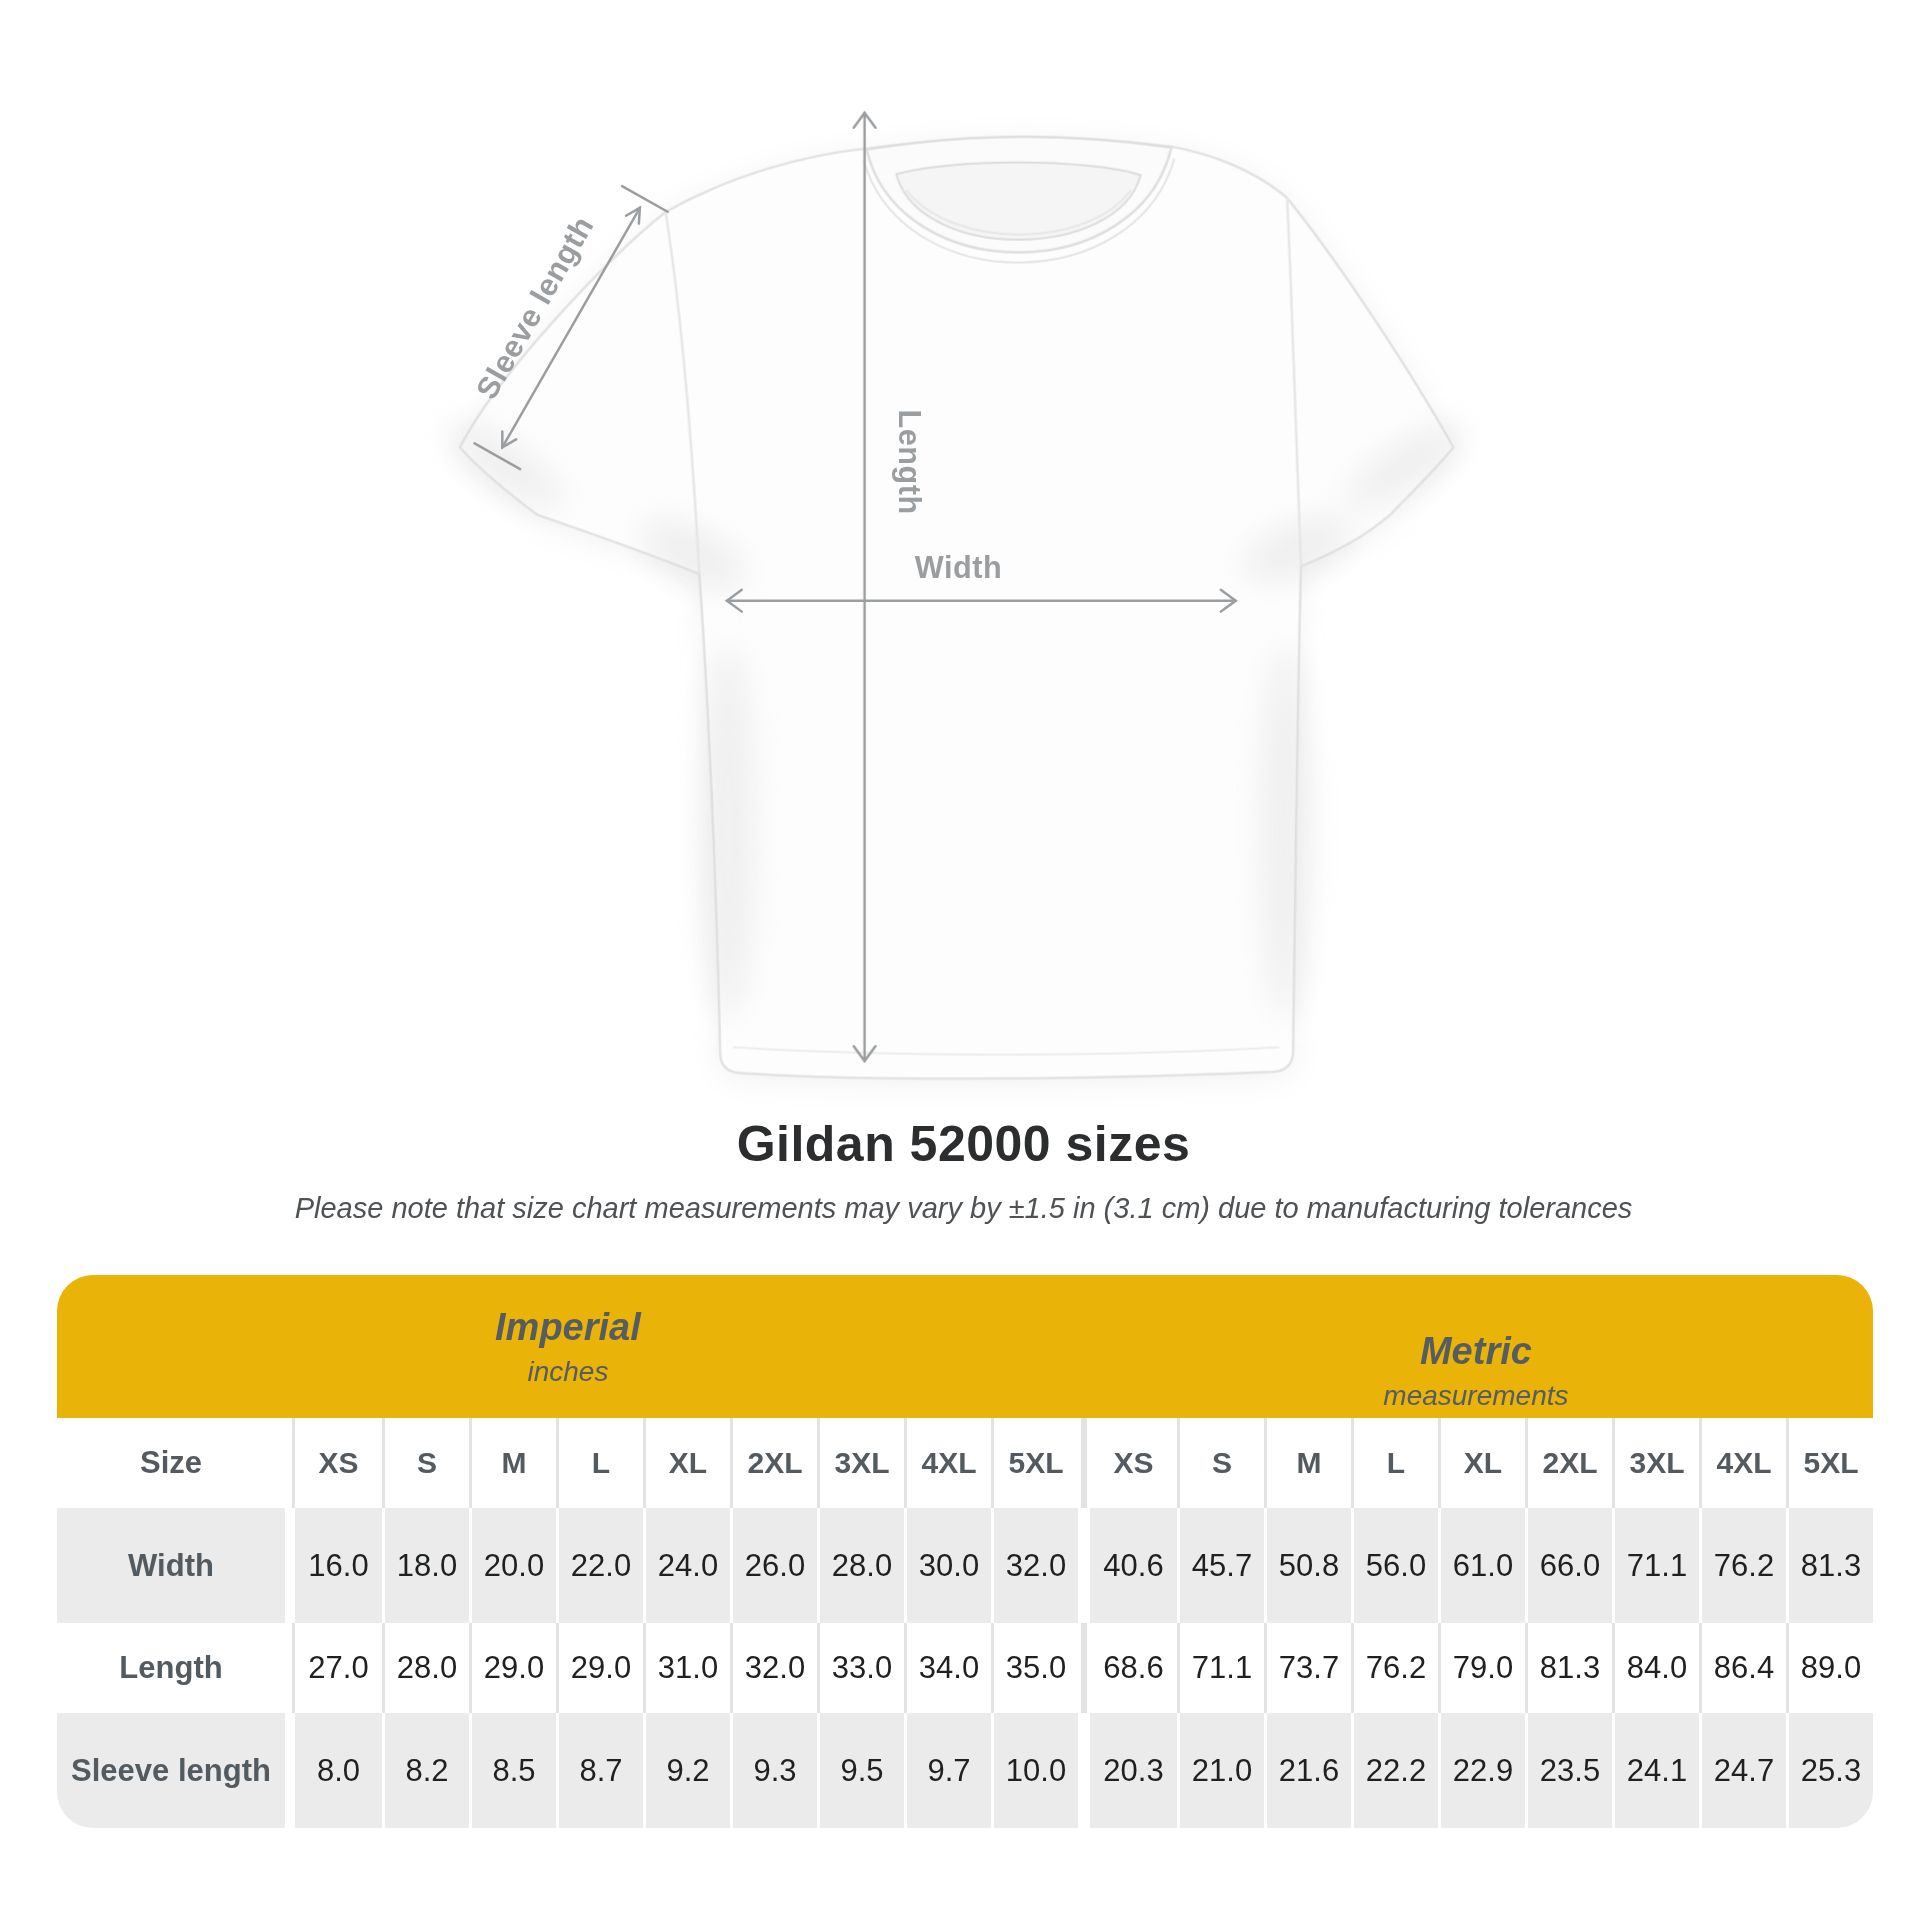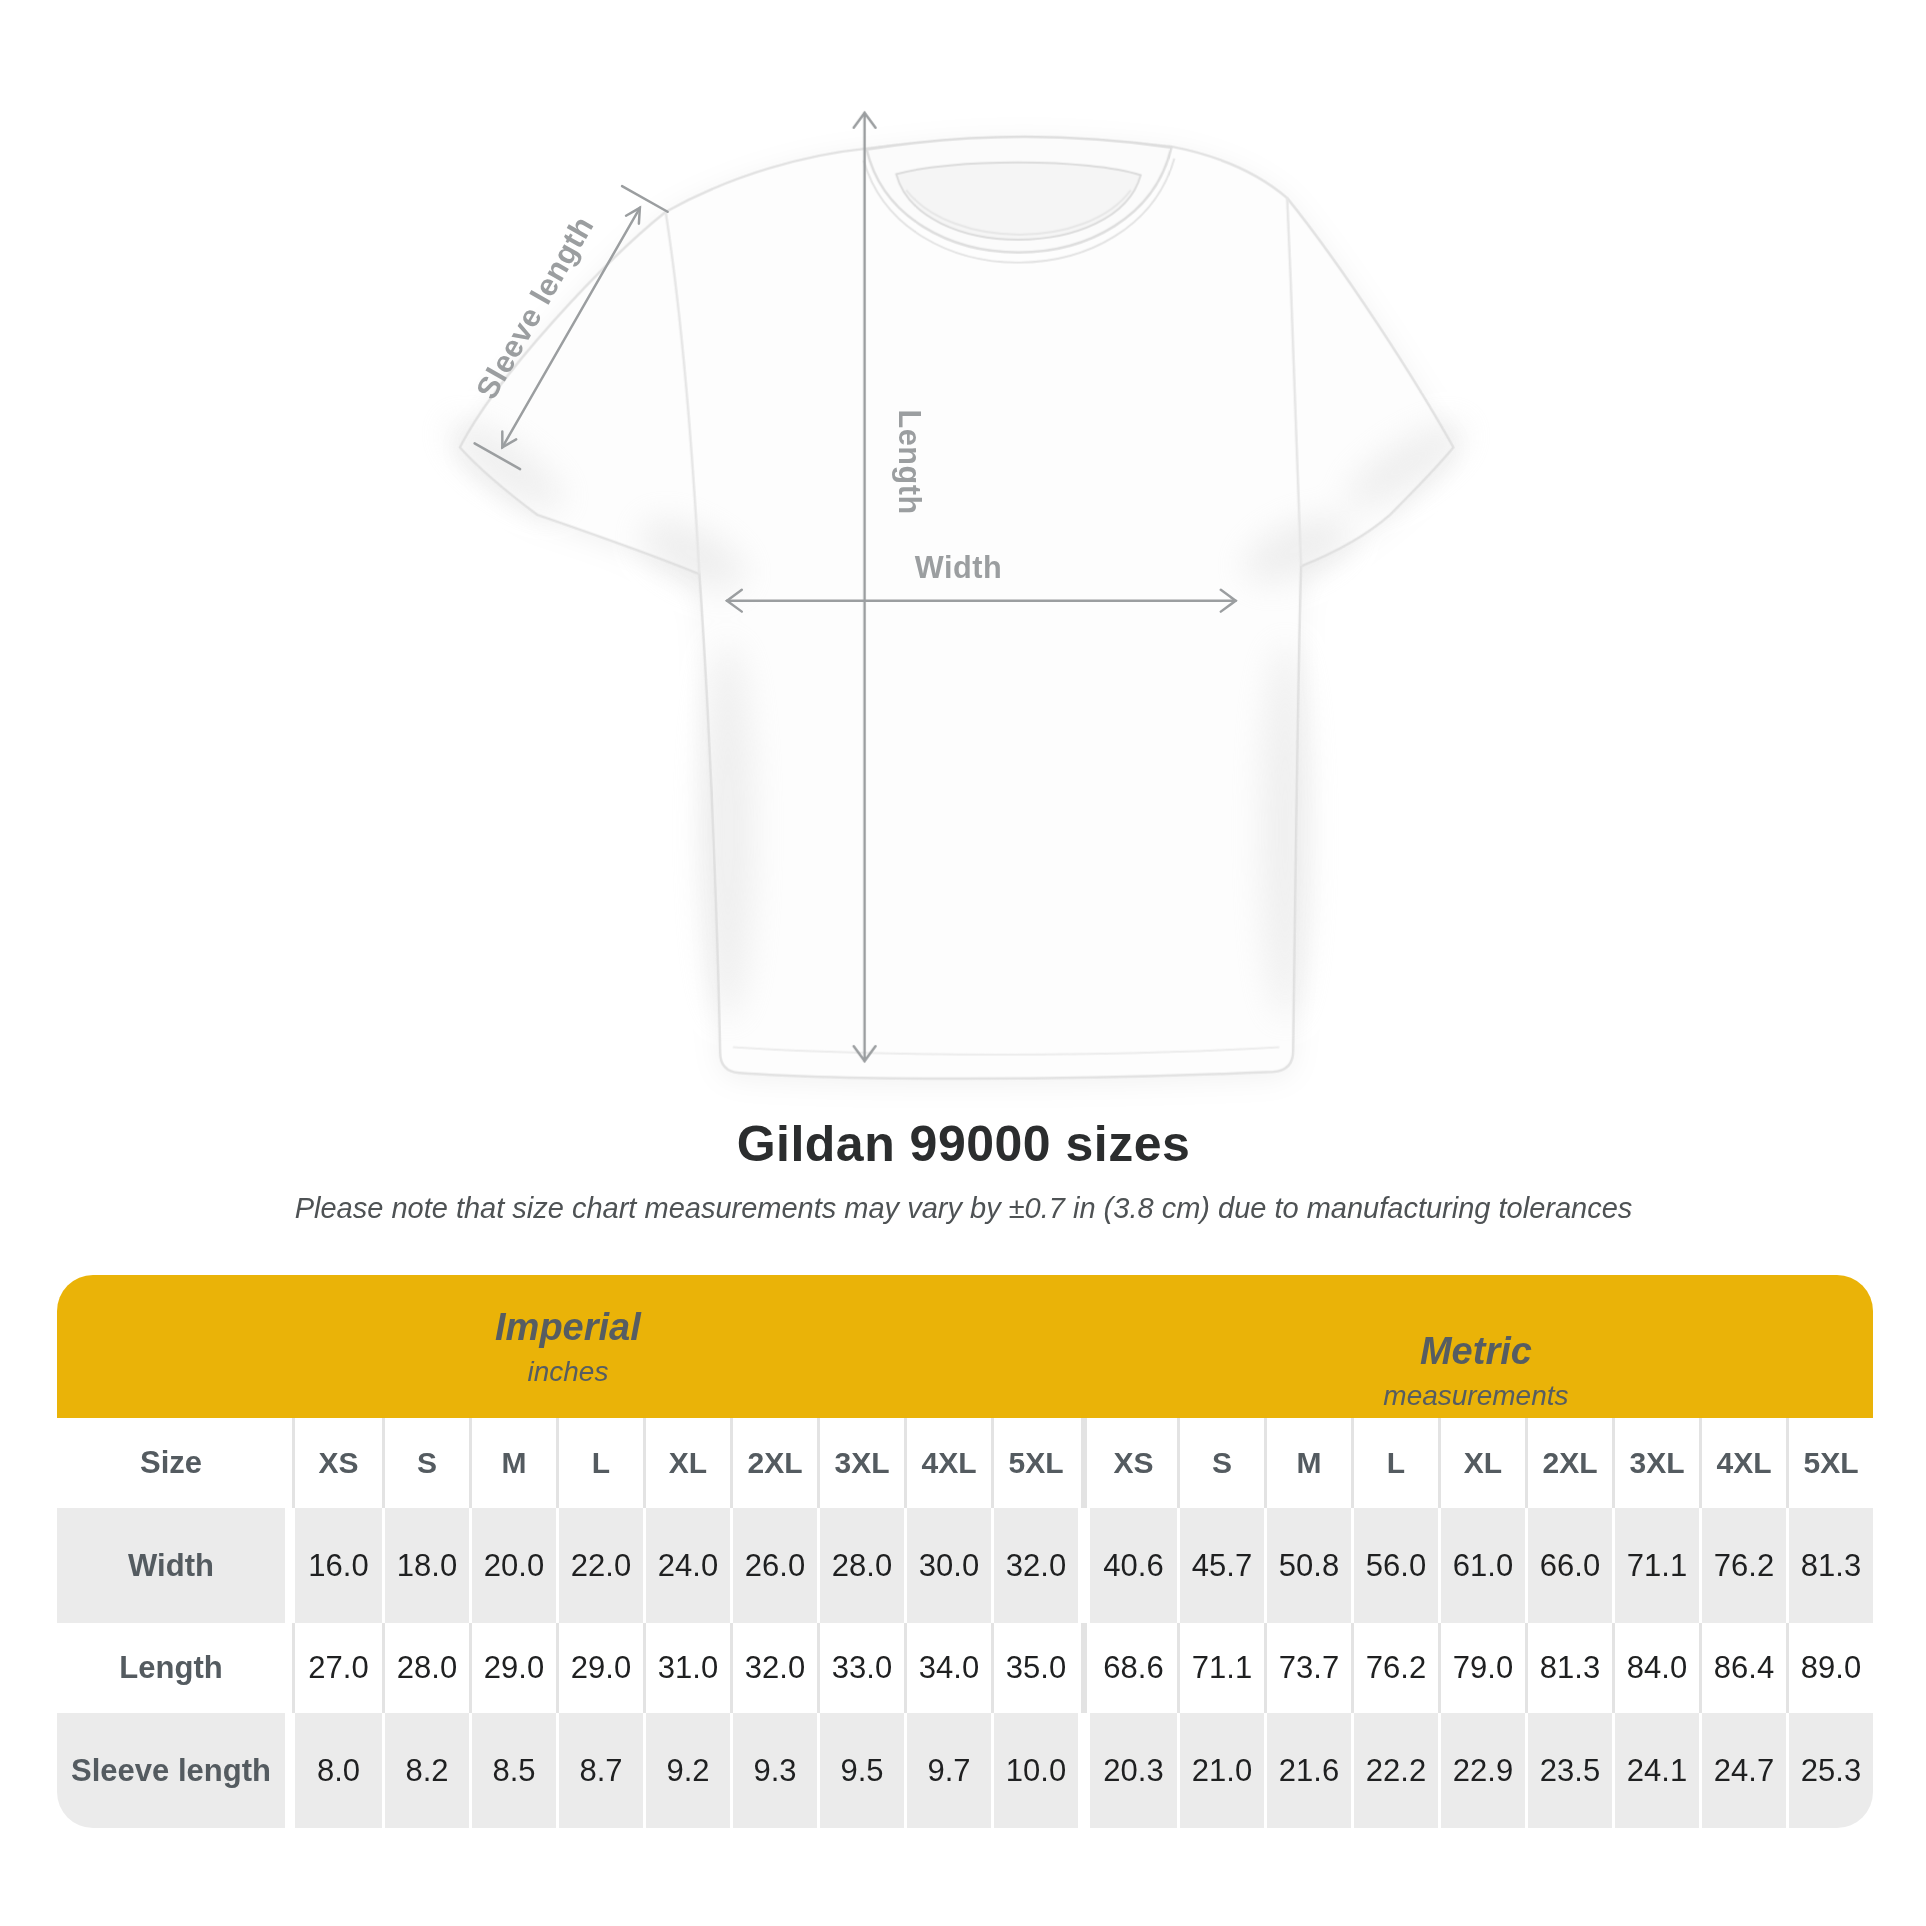--- a/index.html
+++ b/index.html
@@ -129,22 +129,22 @@
     <g stroke="#9b9ea0" stroke-width="2.5" fill="none" stroke-linecap="round">
       <line x1="507" y1="452" x2="646" y2="210"></line>
       <polyline points="645,226 646,210 632,218"></polyline>
       <polyline points="521,444 507,452 507,436"></polyline>
       <line x1="628" y1="188" x2="674" y2="214"></line>
       <line x1="479" y1="448" x2="525" y2="474"></line>
     </g>
     <text class="meas-label" transform="translate(549,316) rotate(-60.3)" text-anchor="middle">Sleeve length</text>
   </svg>
 
-  <div class="title">Gildan 99000 sizes</div>
-  <div class="subtitle">Please note that size chart measurements may vary by ±0.7 in (3.8 cm) due to manufacturing tolerances</div>
+  <div class="title">Gildan 52000 sizes</div>
+  <div class="subtitle">Please note that size chart measurements may vary by ±1.5 in (3.1 cm) due to manufacturing tolerances</div>
 
   <div class="size-table">
     <div class="band">
       <div class="band-group imperial">
         <div class="g-name">Imperial</div>
         <div class="g-unit">inches</div>
       </div>
       <div class="band-group metric">
         <div class="g-name">Metric</div>
         <div class="g-unit">measurements</div>

